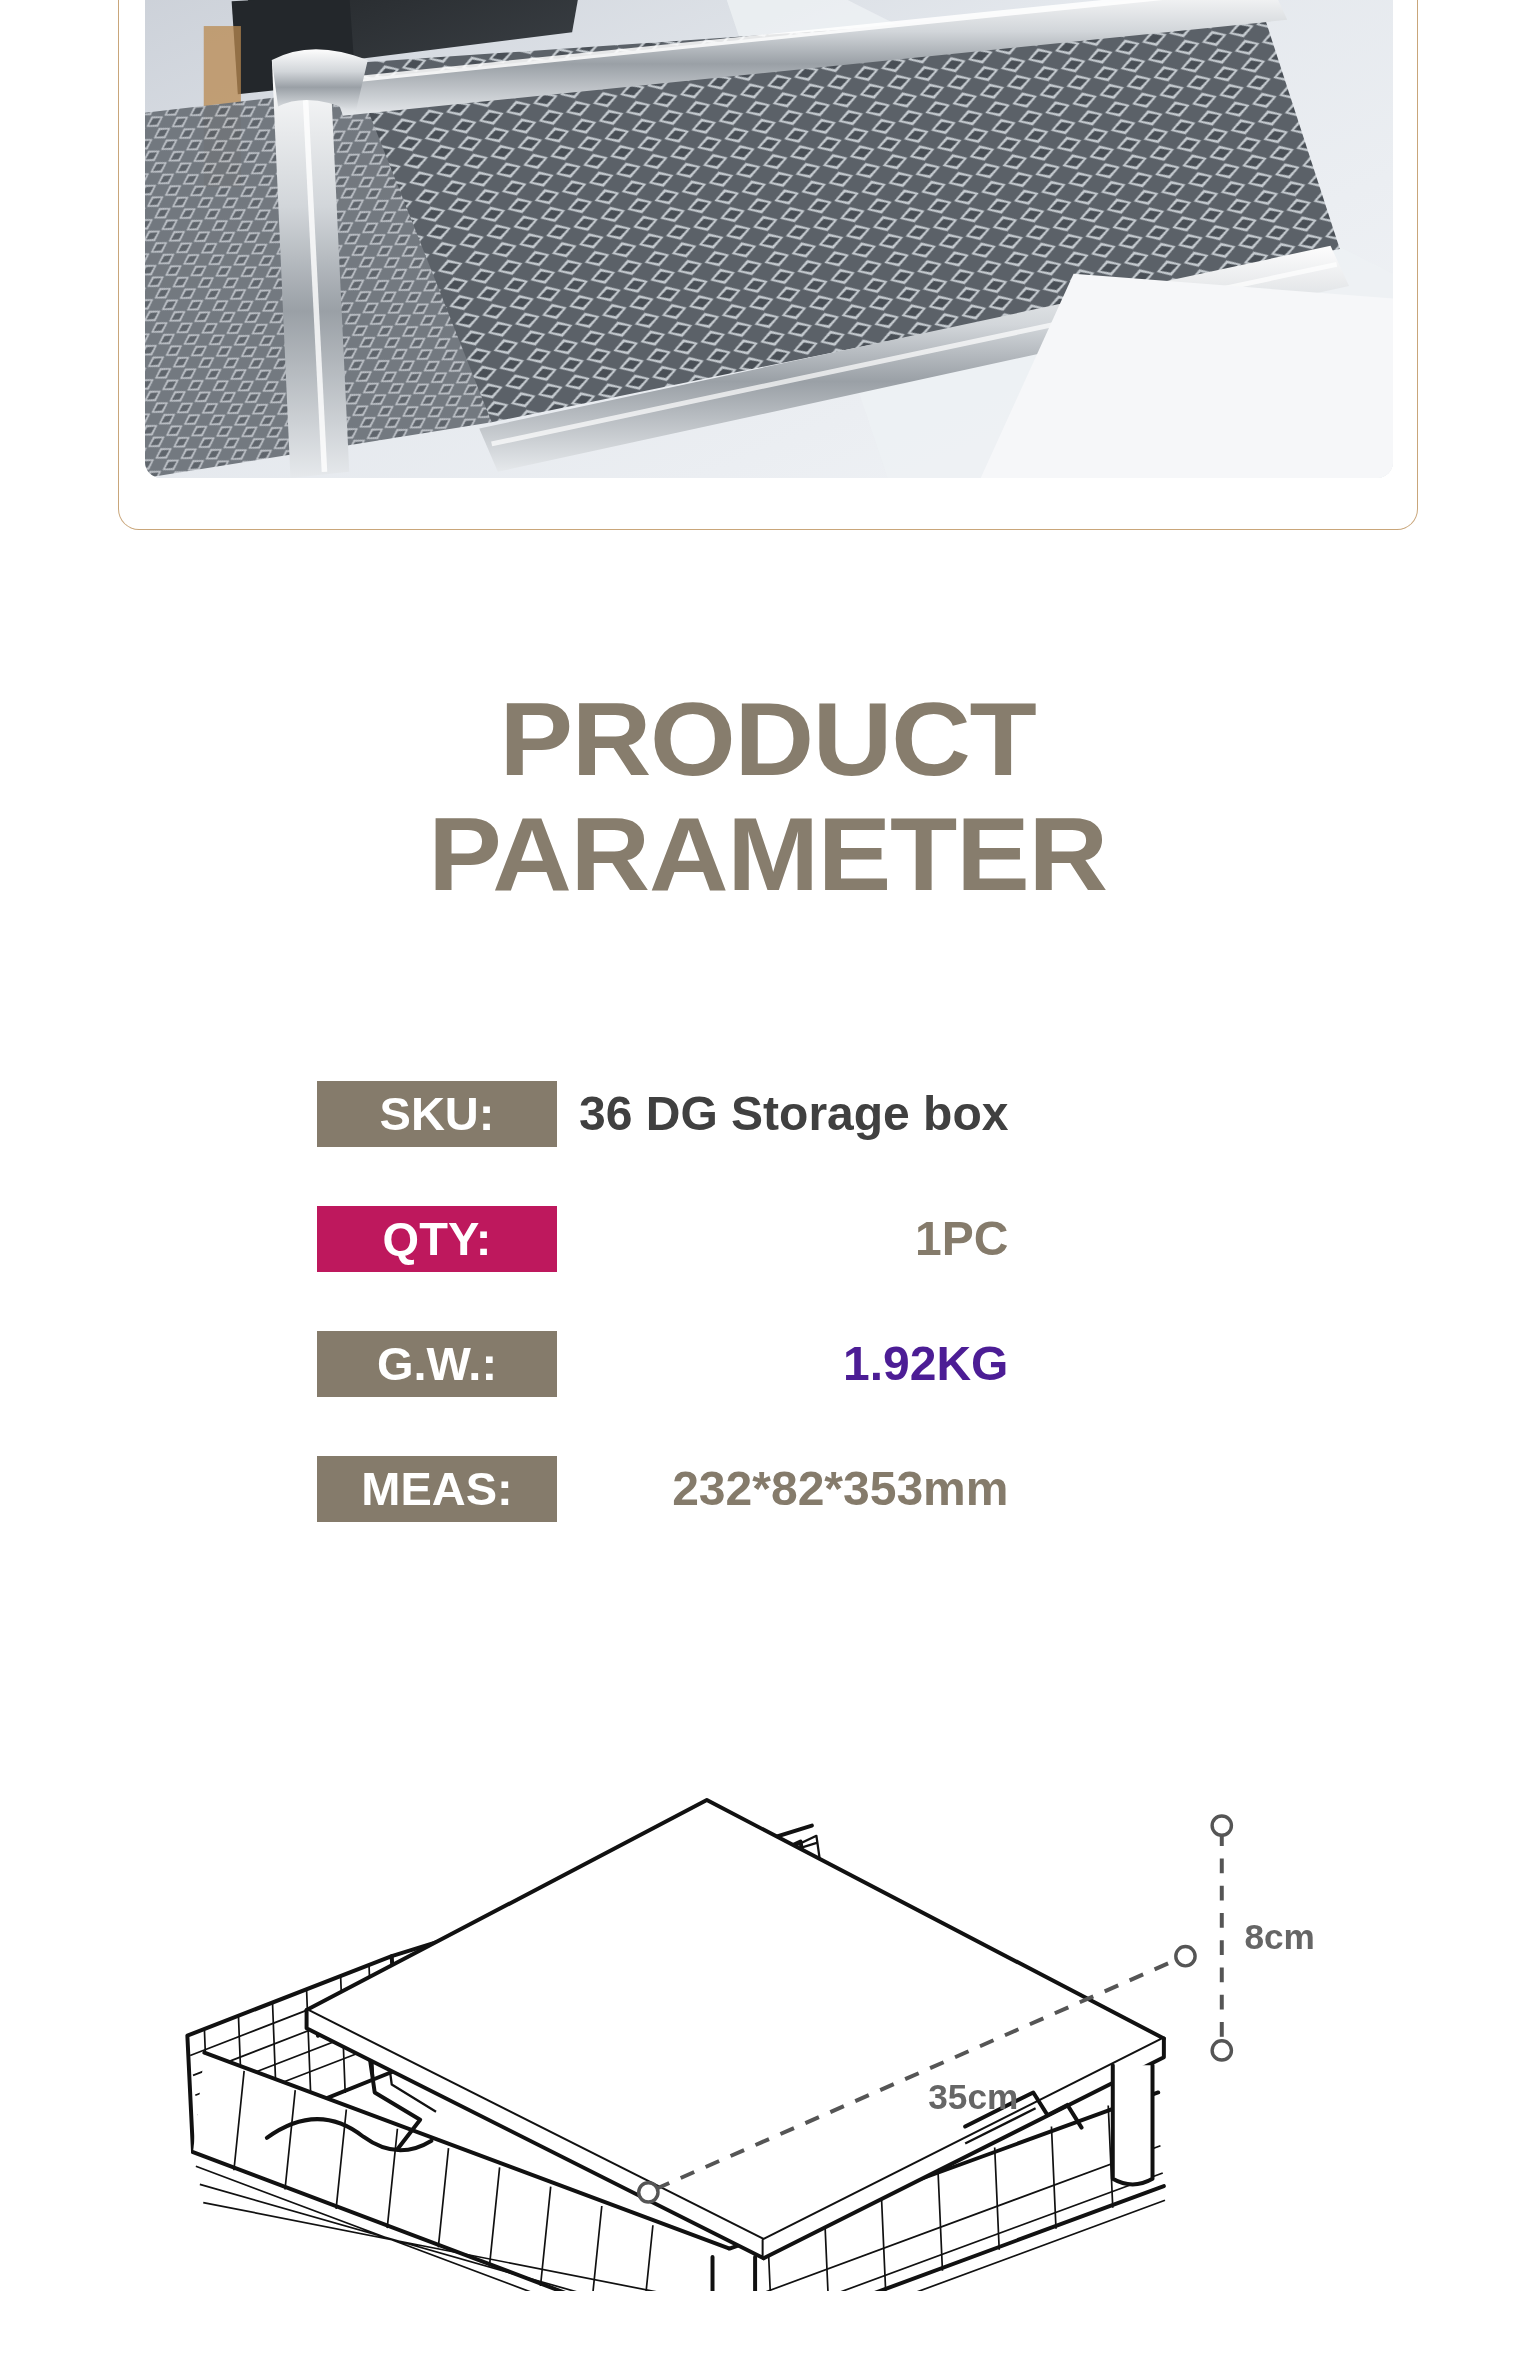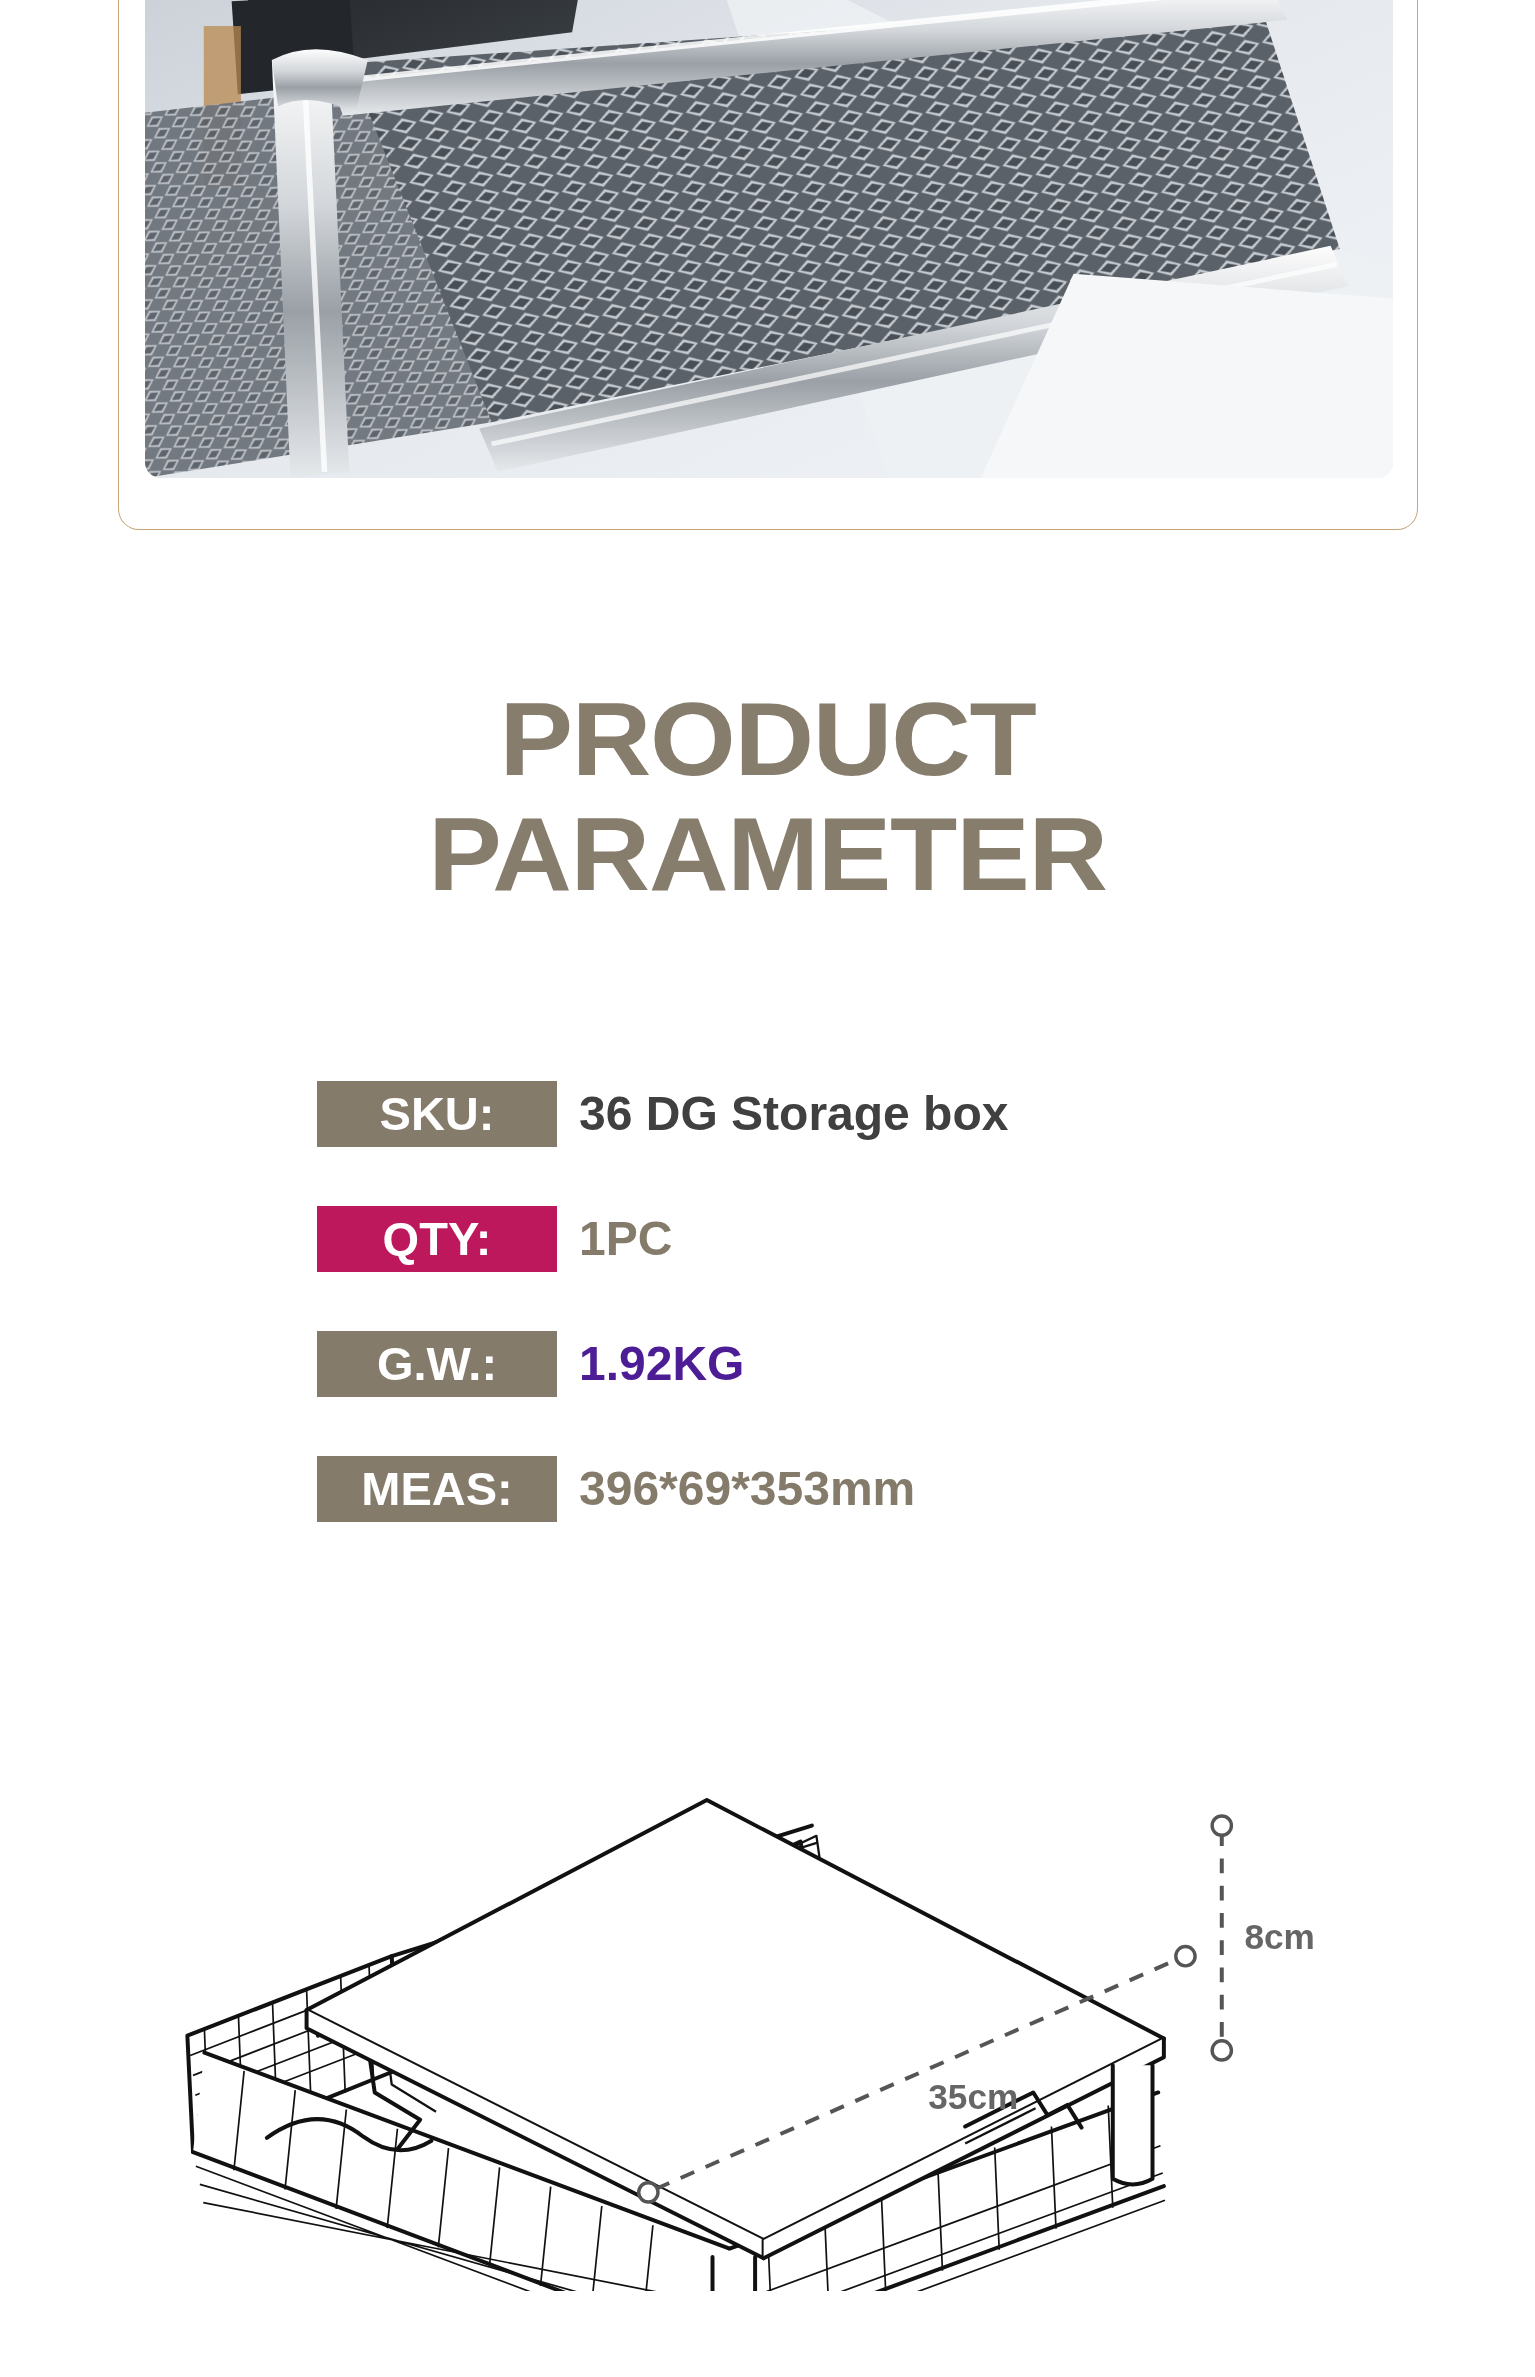--- a/index.html
+++ b/index.html
@@ -33,21 +33,21 @@
     font-size:104px;line-height:1.0;
     font-weight:bold;
     letter-spacing:-1.2px;
     transform:scaleX(1.06);
     font-family:"Liberation Sans",sans-serif;
   }
   .title-line.l2{margin-top:11px;}
 
   
   #spec-list{position:absolute;left:317px;top:1080px;}
-  .spec-row{display:flex;align-items:center;height:67px;margin-bottom:58px;}
+  .spec-row{display:flex;align-items:center;height:67px;margin-bottom:58px;justify-content:space-between;}
   .spec-label{
     width:240px;height:66px;background:#857B6B;color:#ffffff;
     display:flex;align-items:center;justify-content:center;
     font-size:47px;font-weight:bold;letter-spacing:0px;
     box-sizing:border-box;
   }
   .spec-value{
     margin-left:22px;color:#857B6B;font-size:48px;font-weight:bold;
     white-space:nowrap;line-height:1;
   }
@@ -144,21 +144,21 @@
     <div class="spec-value" style="color: rgb(133, 123, 107);">1PC</div>
   </div>
 
   <div class="spec-row">
     <div class="spec-label" style="background: rgb(133, 123, 107);">G.W.:</div>
     <div class="spec-value" style="color: #4c1d95;">1.92KG</div>
   </div>
 
   <div class="spec-row">
     <div class="spec-label" style="background: rgb(133, 123, 107);">MEAS:</div>
-    <div class="spec-value" style="color: rgb(133, 123, 107);">396*69*353mm</div>
+    <div class="spec-value" style="color: rgb(133, 123, 107);">232*82*353mm</div>
   </div>
 
 </div>
 
 <div id="drawing">
   <svg viewBox="0 0 2480 1100">
 
     <path class="panel" d="M330 700 L690 560 L700 760 L340 905 Z"></path>
     <path class="mesh" d="M330 700 L690 560 M335 735 L693 596 M340 770 L696 632 M344 805 L699 668 M348 840 L700 704"></path>
     <path class="mesh" d="M360 688 L368 893 M420 665 L428 870 M480 642 L488 847 M540 619 L548 824 M600 596 L608 801 M650 577 L658 782"></path>

